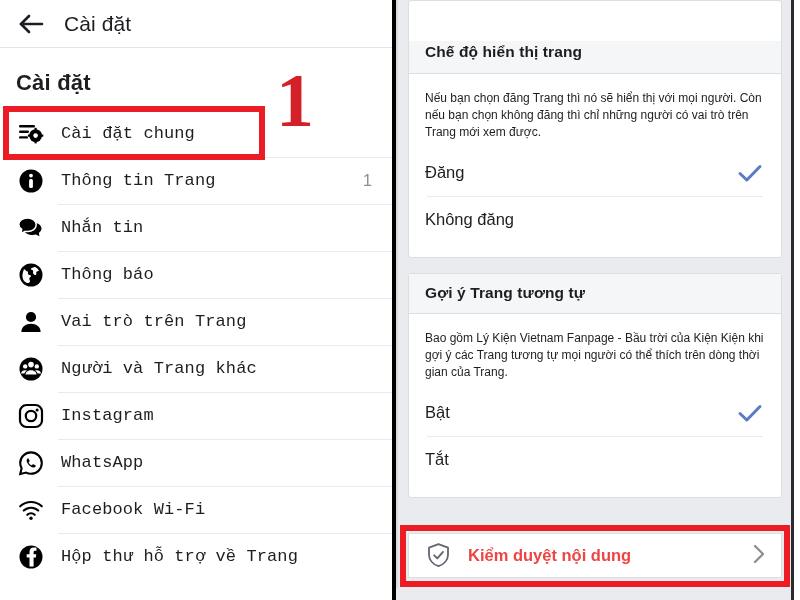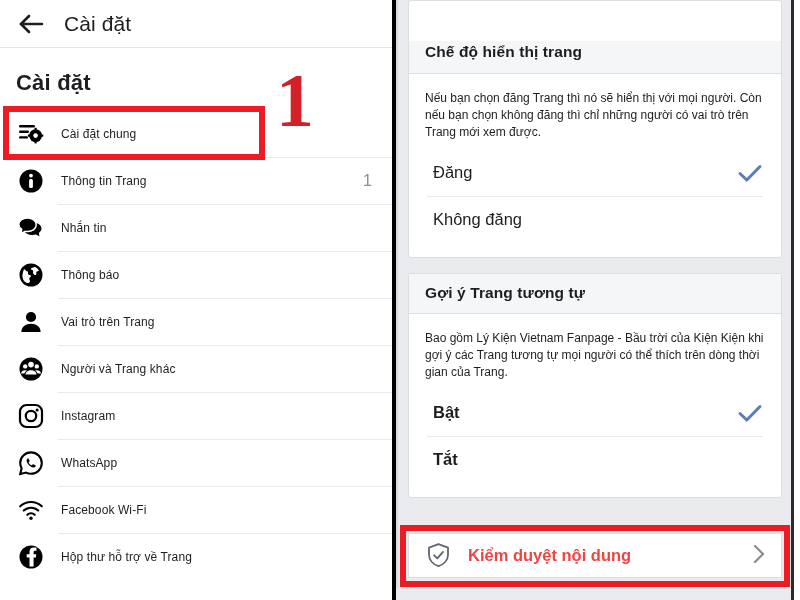--- a/index.html
+++ b/index.html
@@ -95,25 +95,26 @@
   }
   .menu-icon {
     width: 30px;
     height: 30px;
     flex: 0 0 30px;
     display: flex;
     align-items: center;
     justify-content: center;
   }
   .menu-label {
-    font-size: 12px;
+    font-size: 17px;
     color: #1c1e21;
     margin-left: 15px;
     white-space: nowrap;
     letter-spacing: 0.1px;
+    font-family: Liberation Mono, monospace;
   }
   .menu-badge {
     margin-left: auto;
     font-size: 16px;
     color: #8a8d91;
     padding-right: 6px;
   }
 
   
   .redbox-1 {
@@ -175,37 +176,37 @@
     font-size: 12px;
     color: #1c1e21;
     line-height: 1.42;
     padding: 16px 16px 8px 16px;
   }
   .option-row {
     position: relative;
     height: 47px;
     display: flex;
     align-items: center;
-    padding: 0 18px 0 24px;
+    padding: 0 18px 0 16px;
     box-sizing: border-box;
   }
   .option-row.bordered::before {
     content: "";
     position: absolute;
     left: 18px;
     right: 18px;
     top: 0;
     height: 1px;
     background: #e8eaed;
   }
   .option-label {
     font-size: 16.5px;
     color: #1c1e21;
   }
-  .option-label.strong { font-weight: bold; text-align: center; }
+  .option-label.strong { font-weight: normal; text-align: center; }
   .check {
     margin-left: auto;
     display: flex;
     align-items: center;
   }
   .card-pad-bottom { height: 14px; }
 
   .moderation-card {
     position: absolute;
     left: 12px;

